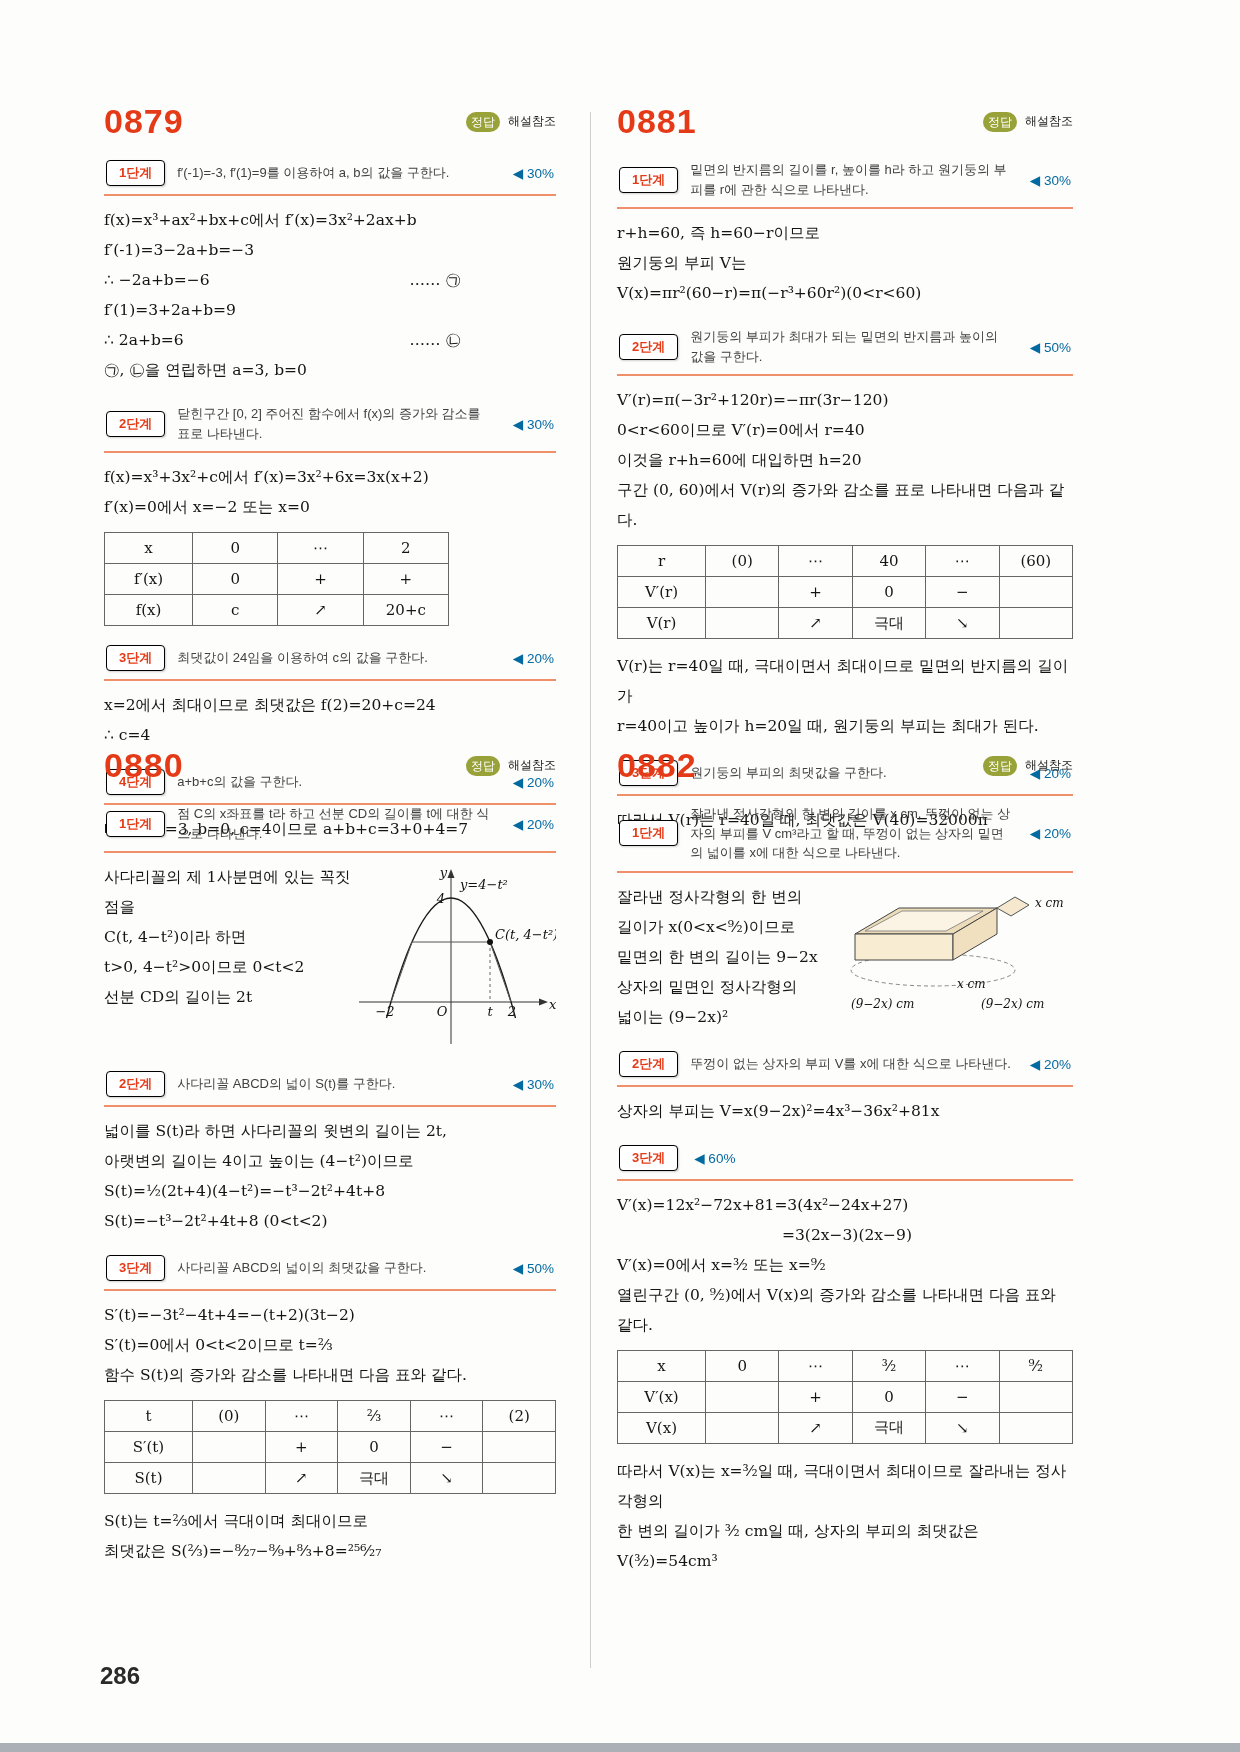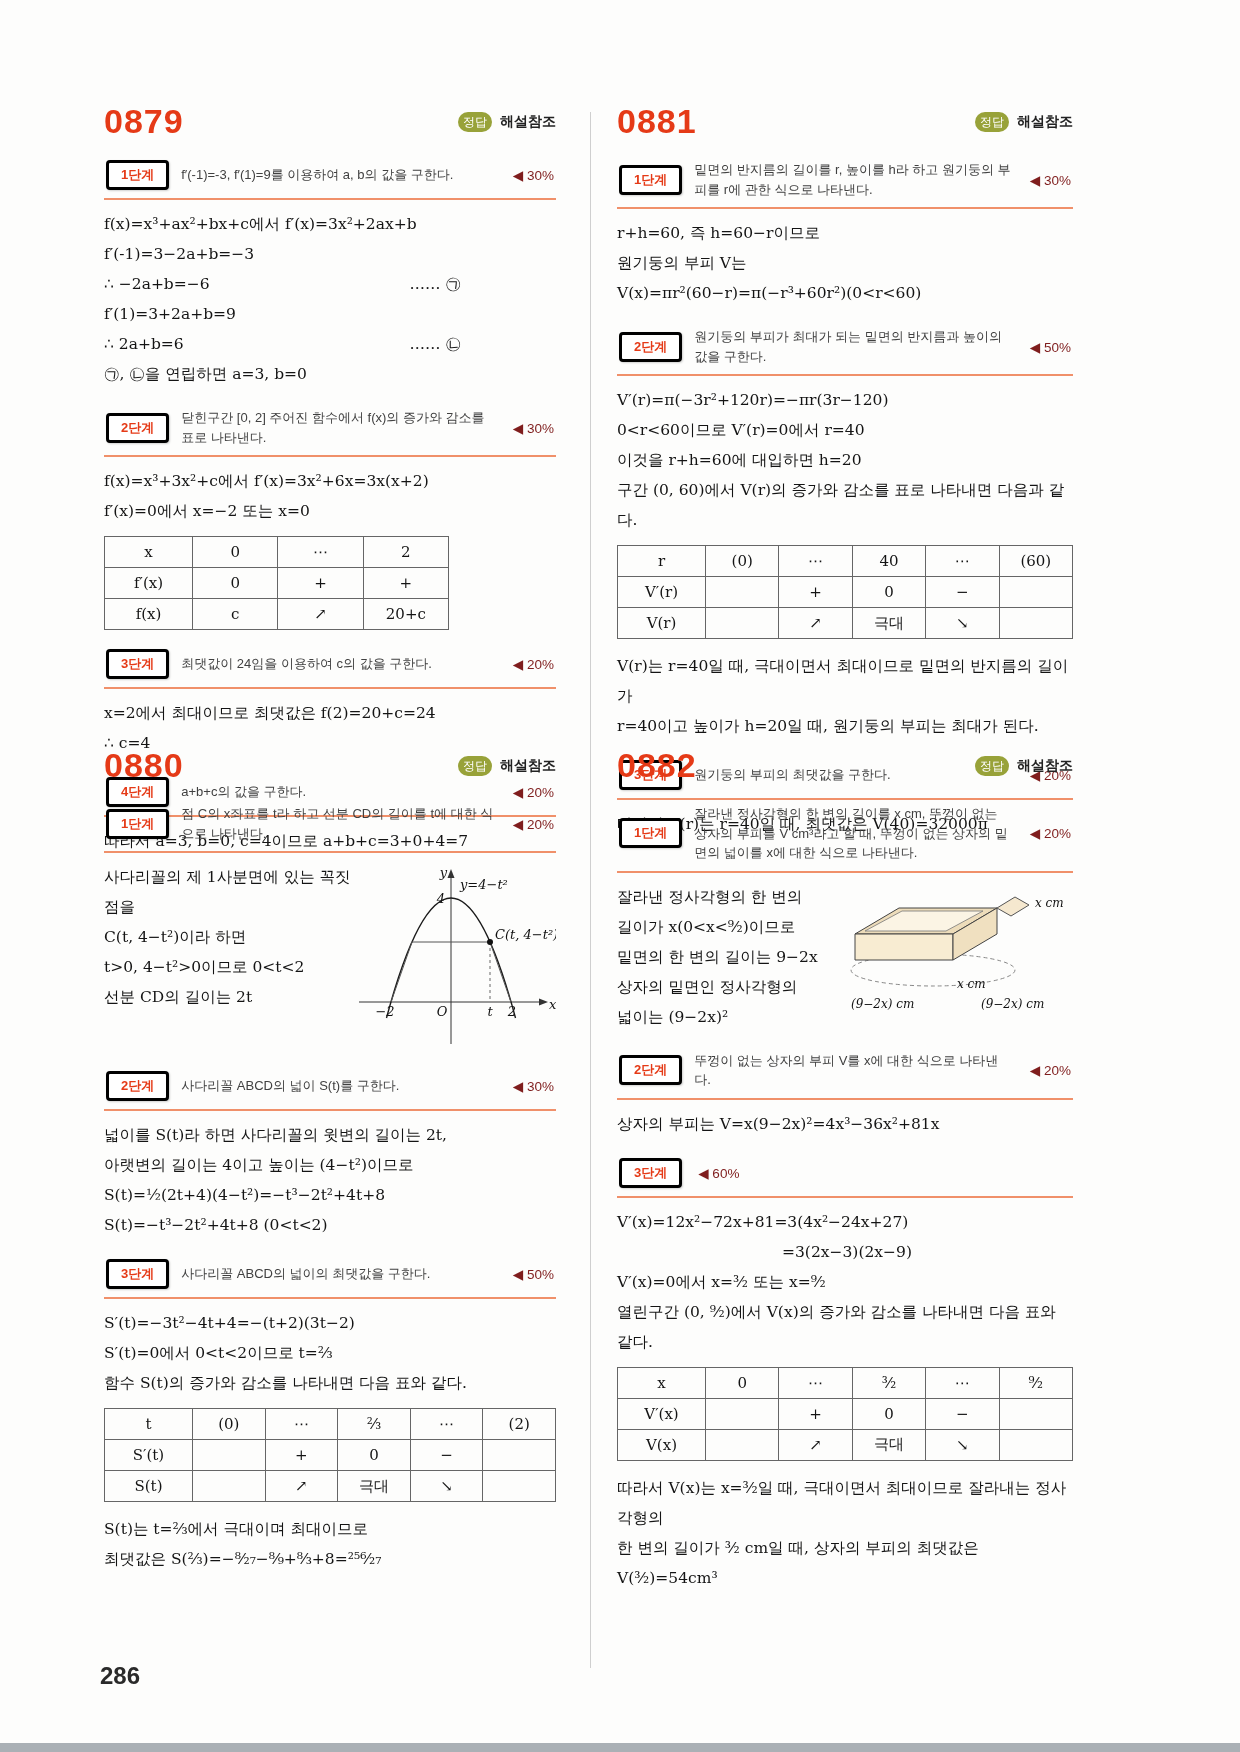--- a/index.html
+++ b/index.html
@@ -13,29 +13,29 @@
   .problem { position:absolute; }
   #p879 { left:104px; top:102px;  width:452px; }
   #p881 { left:617px; top:102px;  width:456px; }
   #p880 { left:104px; top:746px;  width:452px; }
   #p882 { left:617px; top:746px;  width:456px; }
 
   .phead { display:flex; align-items:center; margin-bottom:12px; }
   .pnum  { font-size:34px; font-weight:bold; color:#e53a17; letter-spacing:1px; margin:0; }
   .pans  { margin-left:auto; display:flex; align-items:center; gap:8px; }
   .abadge{ background:#98a239; color:#fff; font-size:12px; line-height:1; padding:4px 5px; border-radius:10px; }
-  .atext { font-size:14px; font-weight:bold; color:#222; }
+  .atext { font-size:12px; font-weight:normal; color:#222; }
 
   .step { display:flex; align-items:center; gap:12px; border-bottom:2px solid #f0906a;
           padding:4px 2px 8px 2px; margin:15px 0 9px 0; }
-  .sbadge{ border:3px solid #000000; border-radius:4px; color:#e53a17; font-weight:bold;
+  .sbadge{ border:1px solid #000000; border-radius:4px; color:#e53a17; font-weight:bold;
            font-size:13px; padding:3px 12px; white-space:nowrap; background:#fff;
            box-shadow:1px 1px 2px rgba(0,0,0,.18); }
   .sdesc { flex:1; font-size:13px; color:#404040; line-height:1.5; }
-  .spct  { color:#7f1d1d; font-size:13.5px; white-space:nowrap; margin-left:4px; }
+  .spct  { color:#0369a1; font-size:13.5px; white-space:nowrap; margin-left:4px; }
 
   .ln { margin:0; font-family:"DejaVu Serif", serif; font-size:15.5px; line-height:30px;
         color:#141414; display:flex; }
   .ln .rtag { margin-left:auto; margin-right:95px; }
   .ln.ind { padding-left:165px; }
 
   .flexrow { display:flex; align-items:flex-start; }
   .flexrow .txt { flex:1; }
 
   table.iz { border-collapse:collapse; table-layout:fixed; margin:10px 0 12px 0; }

